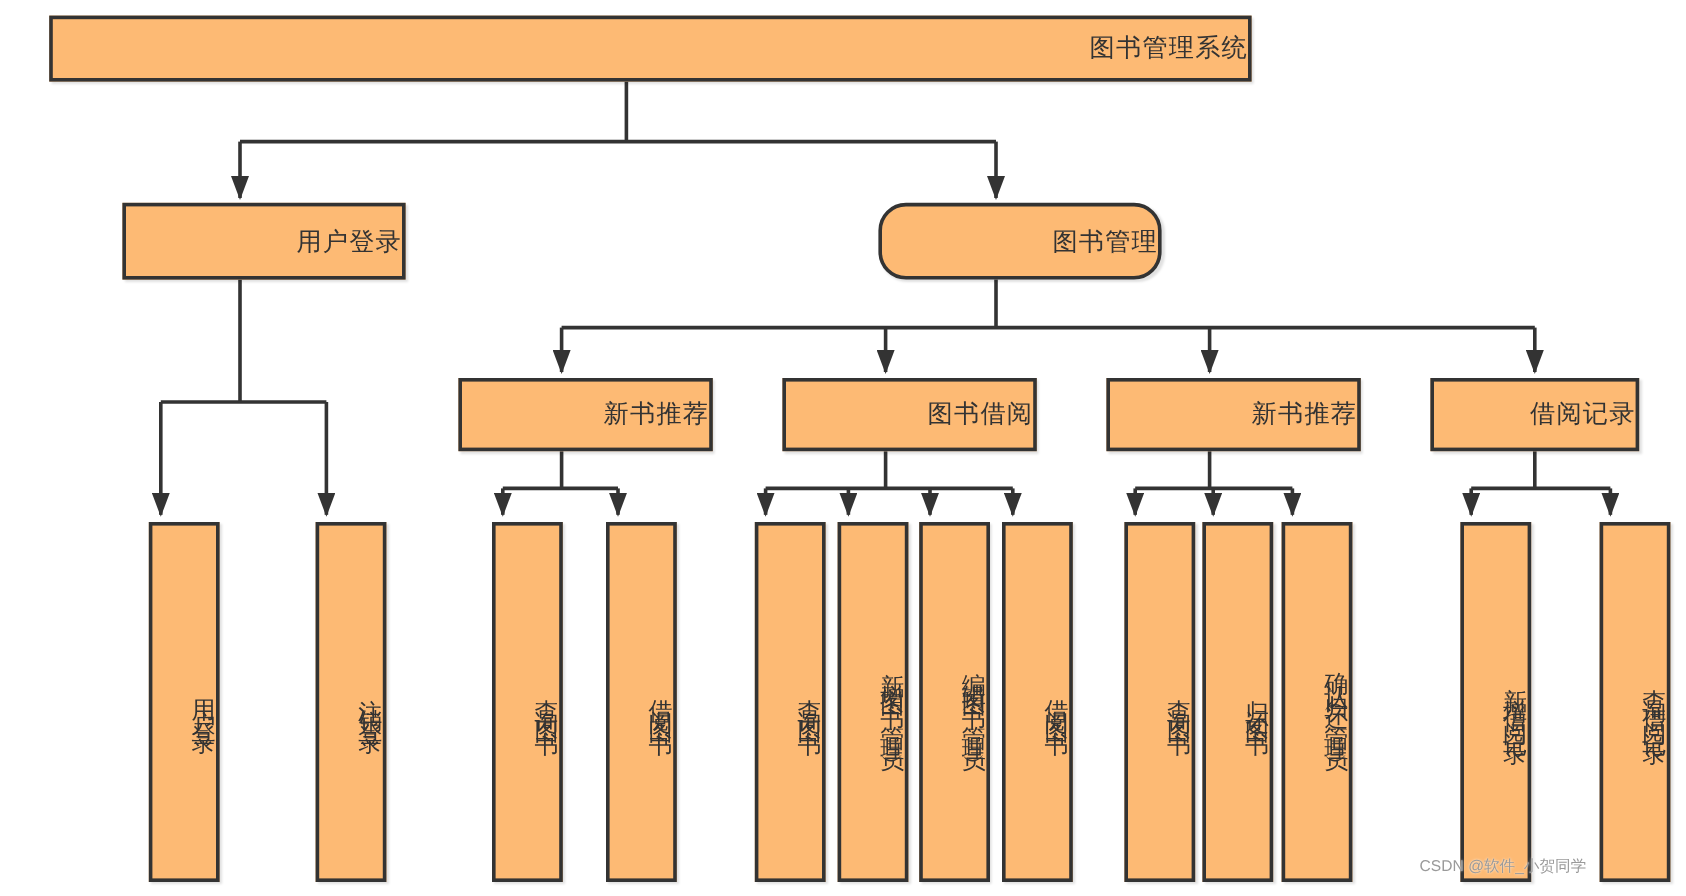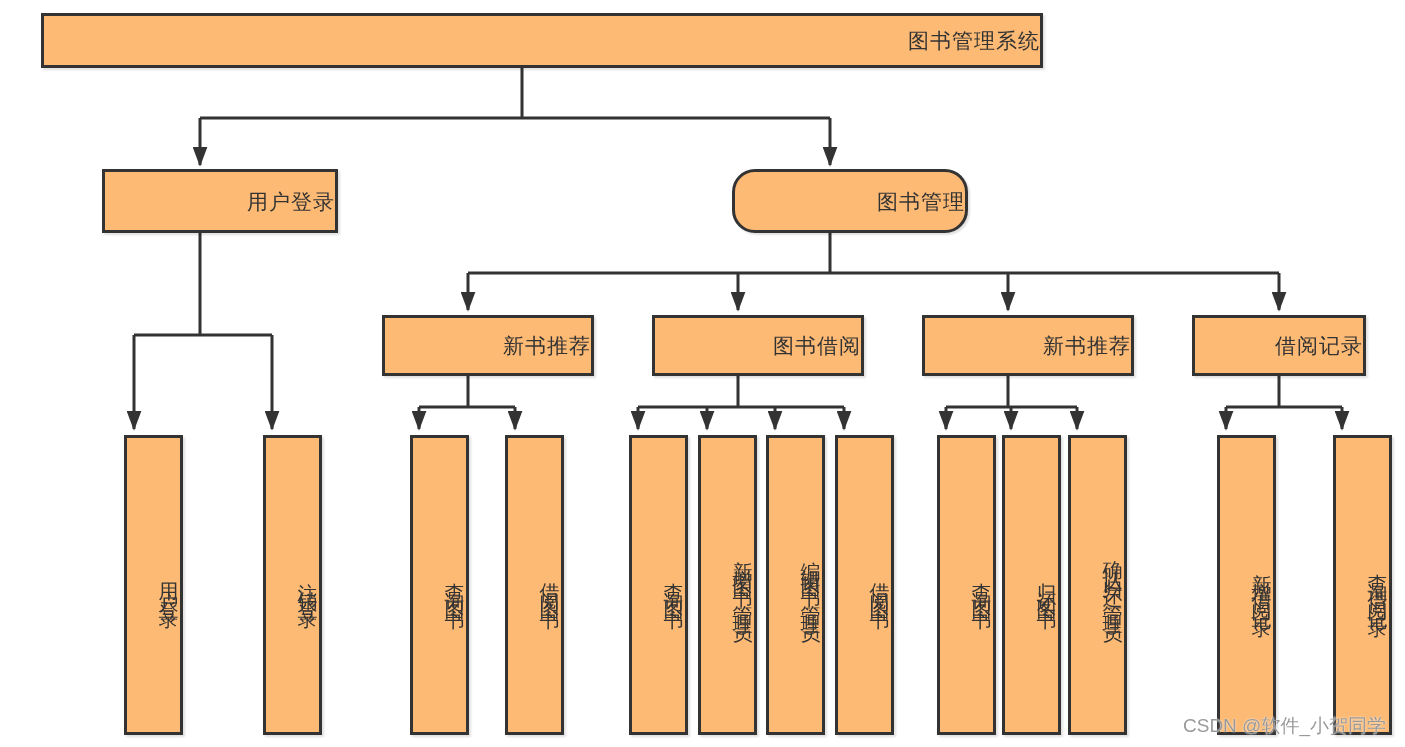--- a/index.html
+++ b/index.html
@@ -74,21 +74,21 @@
   .leaf-s2-0 { left: 917px; }
   .leaf-s2-1 { left: 982px; }
   .leaf-s2-2 { left: 1048px; }
   .leaf-s3-0 { left: 1197px; }
   .leaf-s3-1 { left: 1313px; }
   .watermark {
     position: absolute;
     left: 1183px;
     top: 713px;
     z-index: 5;
-    font-size: 19px;
+    font-size: 13px;
     color: #9a9a9a;
     white-space: nowrap;
     text-shadow: 0 0 2px rgba(255,255,255,0.9);
   }
   .cpath {
     stroke: #333333;
     stroke-width: 3;
     fill: none;
   }
 </style>

